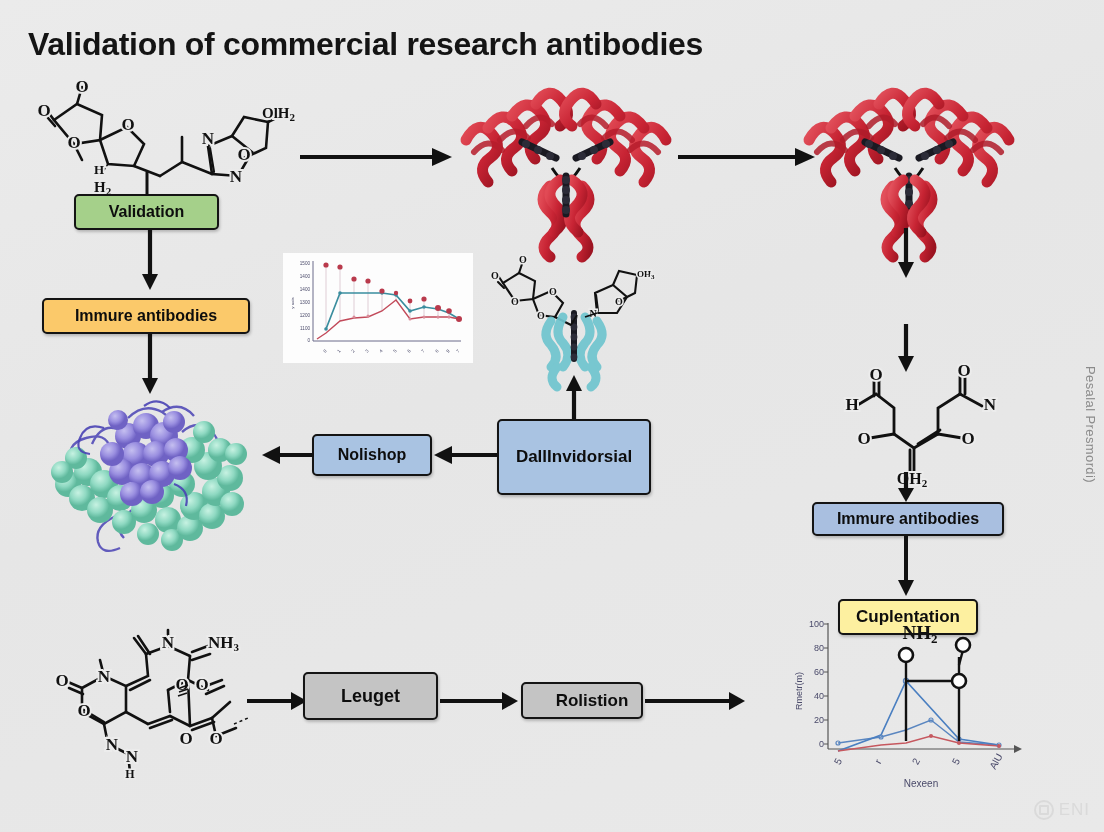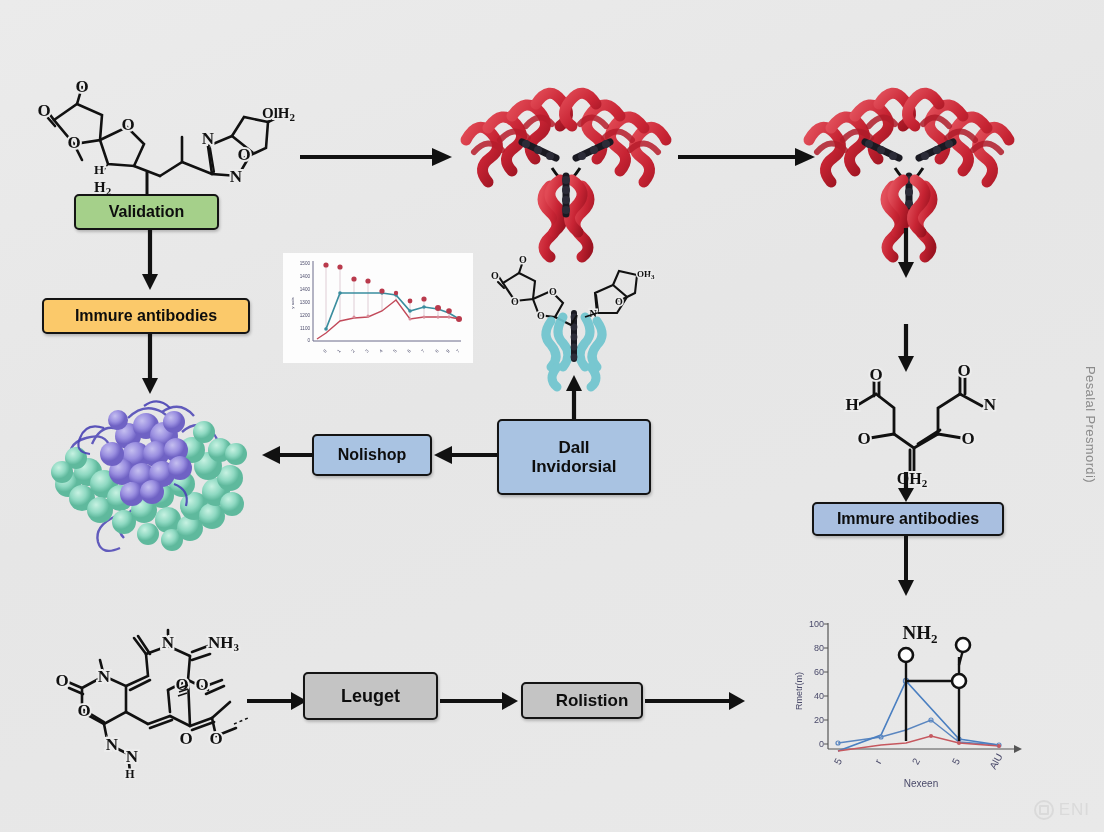--- a/index.html
+++ b/index.html
@@ -74,20 +74,21 @@
   
   .chartpanel{position:absolute;background:#fbfbfb;}
   .chartpanel svg{display:block;}
   .tick{font-family:"Liberation Sans",sans-serif;fill:#4a4a6a;}
 </style>
 </head>
 <body>
 
 <div id="canvas">
 
+  <div class="title">Validation of commercial research antibodies</div>
 
   <div class="fig" style="left:22px;top:82px;">
     <svg width="270" height="120" viewBox="0 0 270 120">
       <g stroke="#111" stroke-width="2.6" fill="none" stroke-linecap="round">
 
         <path d="M32 38 L55 22 L80 33 L78 58 L52 62 Z"></path>
         <path d="M55 22 L60 5"></path>
         <path d="M26 30 L32 38"></path>
           <path d="M26 36 L33 44"></path>
         <path d="M52 62 L60 78"></path>
@@ -531,21 +532,21 @@
     </svg>
   </div>
 
   <div class="arrow" style="left:432px;top:443px;">
     <svg width="66" height="24">
       <line x1="66" y1="12" x2="20" y2="12" stroke="#111" stroke-width="4.2"></line>
       <polygon points="20,3 2,12 20,21" fill="#111"></polygon>
     </svg>
   </div>
 
-  <div class="node n-blue" style="left:497px;top:419px;width:154px;height:76px;font-size:17px;flex-direction:column;">
+  <div class="node n-blue" style="left:497px;top:419px;width:154px;height:76px;font-size:17px;flex-direction:row;">
     <span>Dall</span>
     <span>Invidorsial</span>
   </div>
 
   <div class="arrow" style="left:898px;top:228px;">
     <svg width="22" height="52">
       <line x1="8" y1="0" x2="8" y2="36" stroke="#111" stroke-width="4.2"></line>
       <polygon points="0,34 8,50 16,34" fill="#111"></polygon>
     </svg>
   </div>
@@ -601,20 +602,23 @@
     <span>Immure antibodies</span>
   </div>
 
   <div class="arrow" style="left:898px;top:536px;">
     <svg width="22" height="62">
       <line x1="8" y1="0" x2="8" y2="46" stroke="#111" stroke-width="4"></line>
       <polygon points="0,44 8,60 16,44" fill="#111"></polygon>
     </svg>
   </div>
 
+  <div class="node n-yellow" style="left:838px;top:599px;width:140px;height:36px;font-size:17px;">
+    <span>Cuplentation</span>
+  </div>
 
   <div class="fig" style="left:42px;top:632px;">
     <svg width="256" height="158" viewBox="0 0 256 158">
       <g stroke="#111" stroke-width="2.6" fill="none" stroke-linecap="round">
 
         <path d="M40 56 L62 44 L84 54 L84 80 L62 92 L40 80 Z"></path>
         <path d="M42 78 L62 90"></path>
         <path d="M26 50 L40 56"></path>
           <path d="M27 56 L41 62"></path>
         <path d="M62 44 L58 28"></path>

